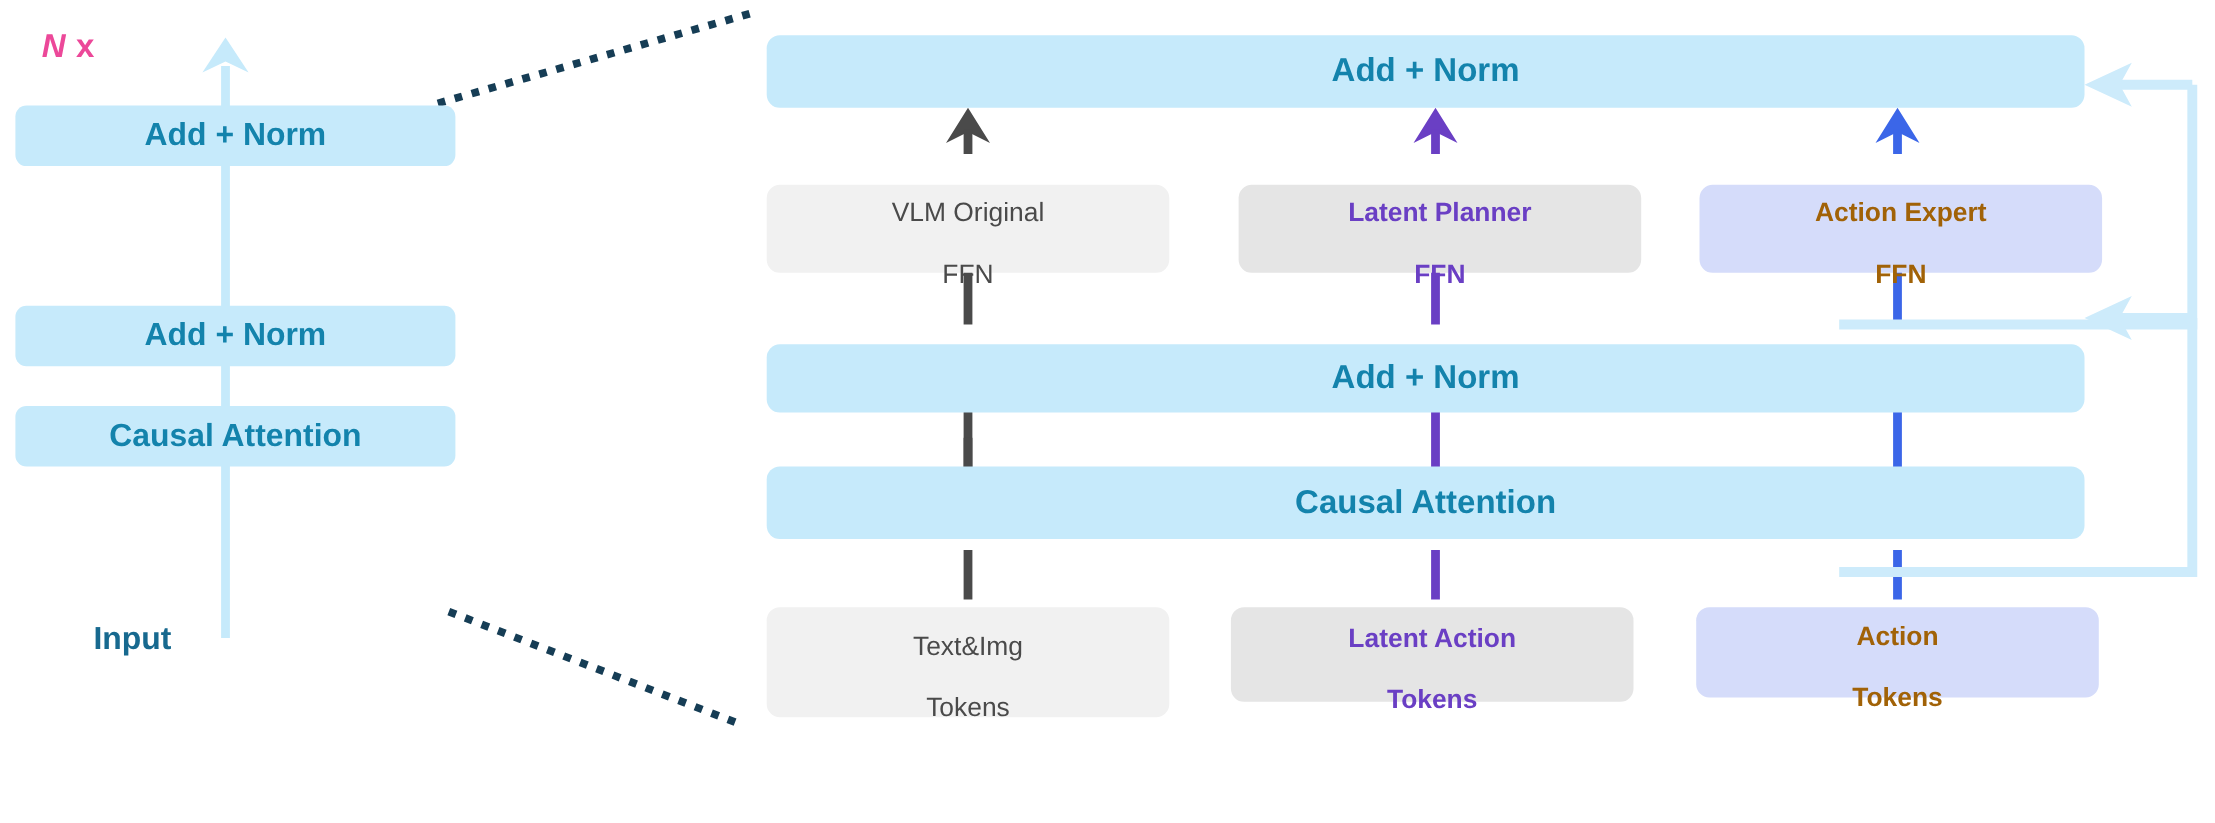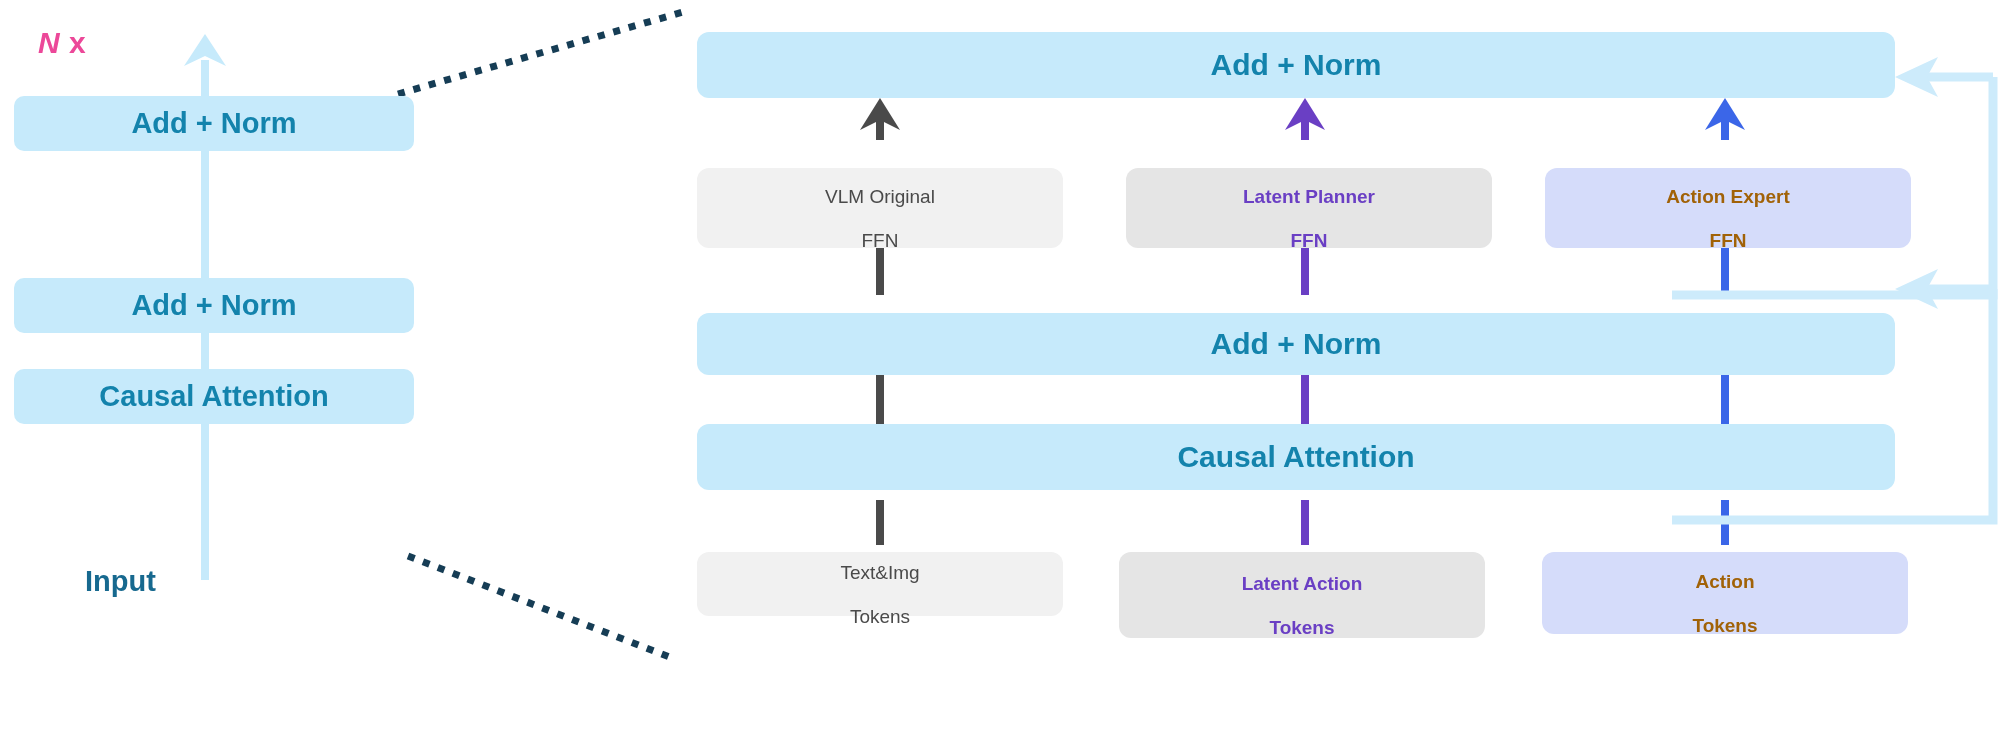--- a/index.html
+++ b/index.html
@@ -66,21 +66,21 @@
     font-size: 30px;
     font-weight: bold;
     border-radius: 12px;
   }
 
   
   .exp-gray   { background: #f1f1f1; color: #4a4a4a; }
   .exp-purple { background: #e5e5e5; color: #6a3fc4; }
   .exp-blue   { background: #d5dcfa; color: #a16207; }
   .exp {
-    font-size: 19px;
+    font-size: 24px;
     font-weight: bold;
     border-radius: 12px;
     padding: 0 6px;
     justify-content: center;
   }
   .exp-gray { font-weight: normal; }
 
   
   #wires {
     position: absolute;
@@ -194,21 +194,21 @@
     <span style="display:block">
       <span>Action Expert</span><br>
       <span>FFN</span>
     </span>
   </div>
 
   <div class="blk wide-bar" style="left:697px; top:313px; width:1198px; height:62px;">Add + Norm</div>
 
   <div class="blk wide-bar" style="left:697px; top:424px; width:1198px; height:66px;">Causal Attention</div>
 
-  <div class="blk exp exp-gray" style="left:697px; top:552px; width:366px; height:64px;">
+  <div class="blk exp exp-gray" style="left:697px; top:552px; width:366px; height:100px;">
     <span style="display:block">
       <span>Text&amp;Img</span><br>
       <span>Tokens</span>
     </span>
   </div>
 
   <div class="blk exp exp-purple" style="left:1119px; top:552px; width:366px; height:86px;">
     <span style="display:block">
       <span>Latent Action</span><br>
       <span>Tokens</span>

